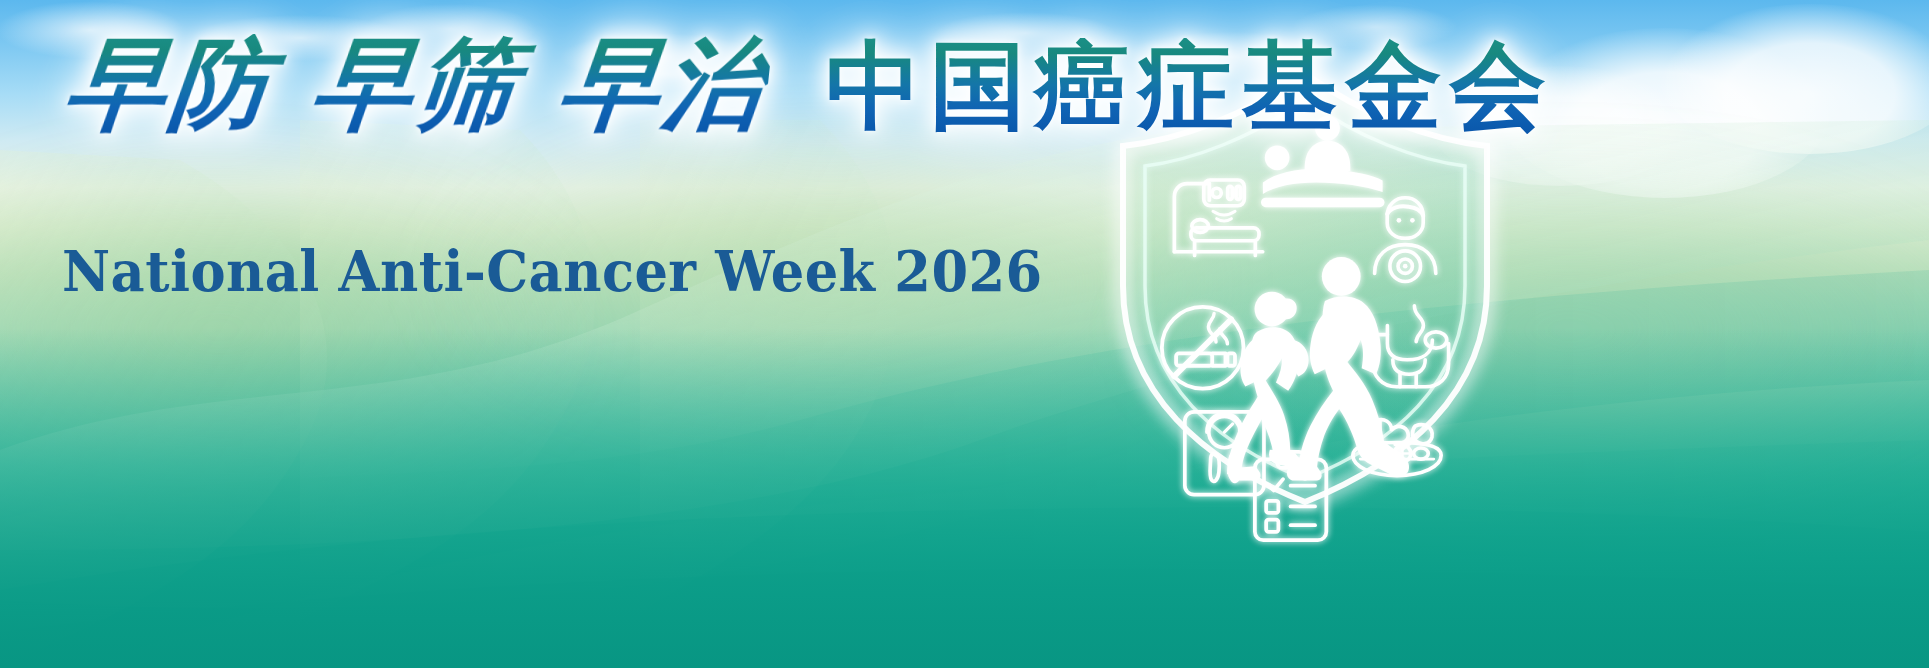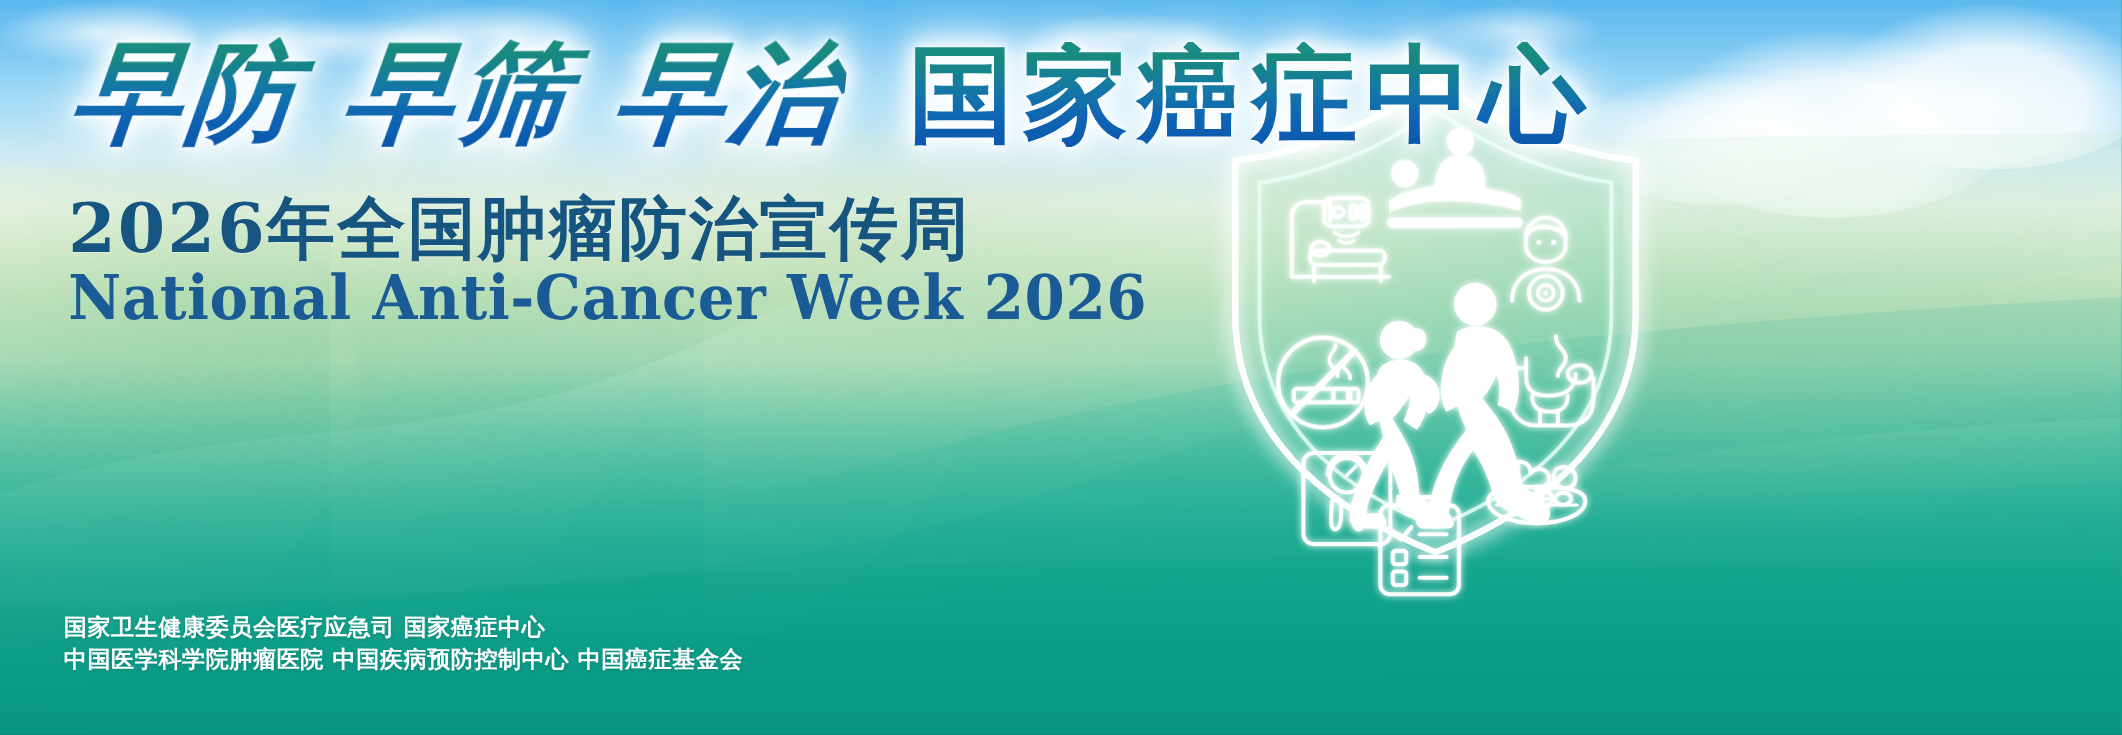--- a/index.html
+++ b/index.html
@@ -346,26 +346,21 @@
 
         <path d="M4,210 C0,214 0,220 6,222 L28,222 C32,222 34,218 32,214 L28,208 Z"></path>
         <path d="M42,192 C40,198 42,204 48,206 L68,210 C72,210 74,206 72,202 L66,194 Z"></path>
       </g>
     </svg>
   </div>
 
   <div class="content">
 
     <div class="headline">
-      <span class="hl-part hl-brush">早防 早筛 早治</span><span class="hl-part hl-song">国家癌症中心</span>
+      <span class="hl-part hl-brush">早防 早筛 早治</span><span class="hl-part hl-song">中国癌症基金会</span>
     </div>
 
-    <div class="subtitle-cn">2026年全国肿瘤防治宣传周</div>
     <div class="subtitle-en">National Anti-Cancer Week 2026</div>
 
 
-    <div class="orgs">
-      <div class="org-line">国家卫生健康委员会医疗应急司  国家癌症中心</div>
-      <div class="org-line">中国医学科学院肿瘤医院  中国疾病预防控制中心  中国癌症基金会</div>
-    </div>
 
   </div>
 </div>
 
 </body></html>

